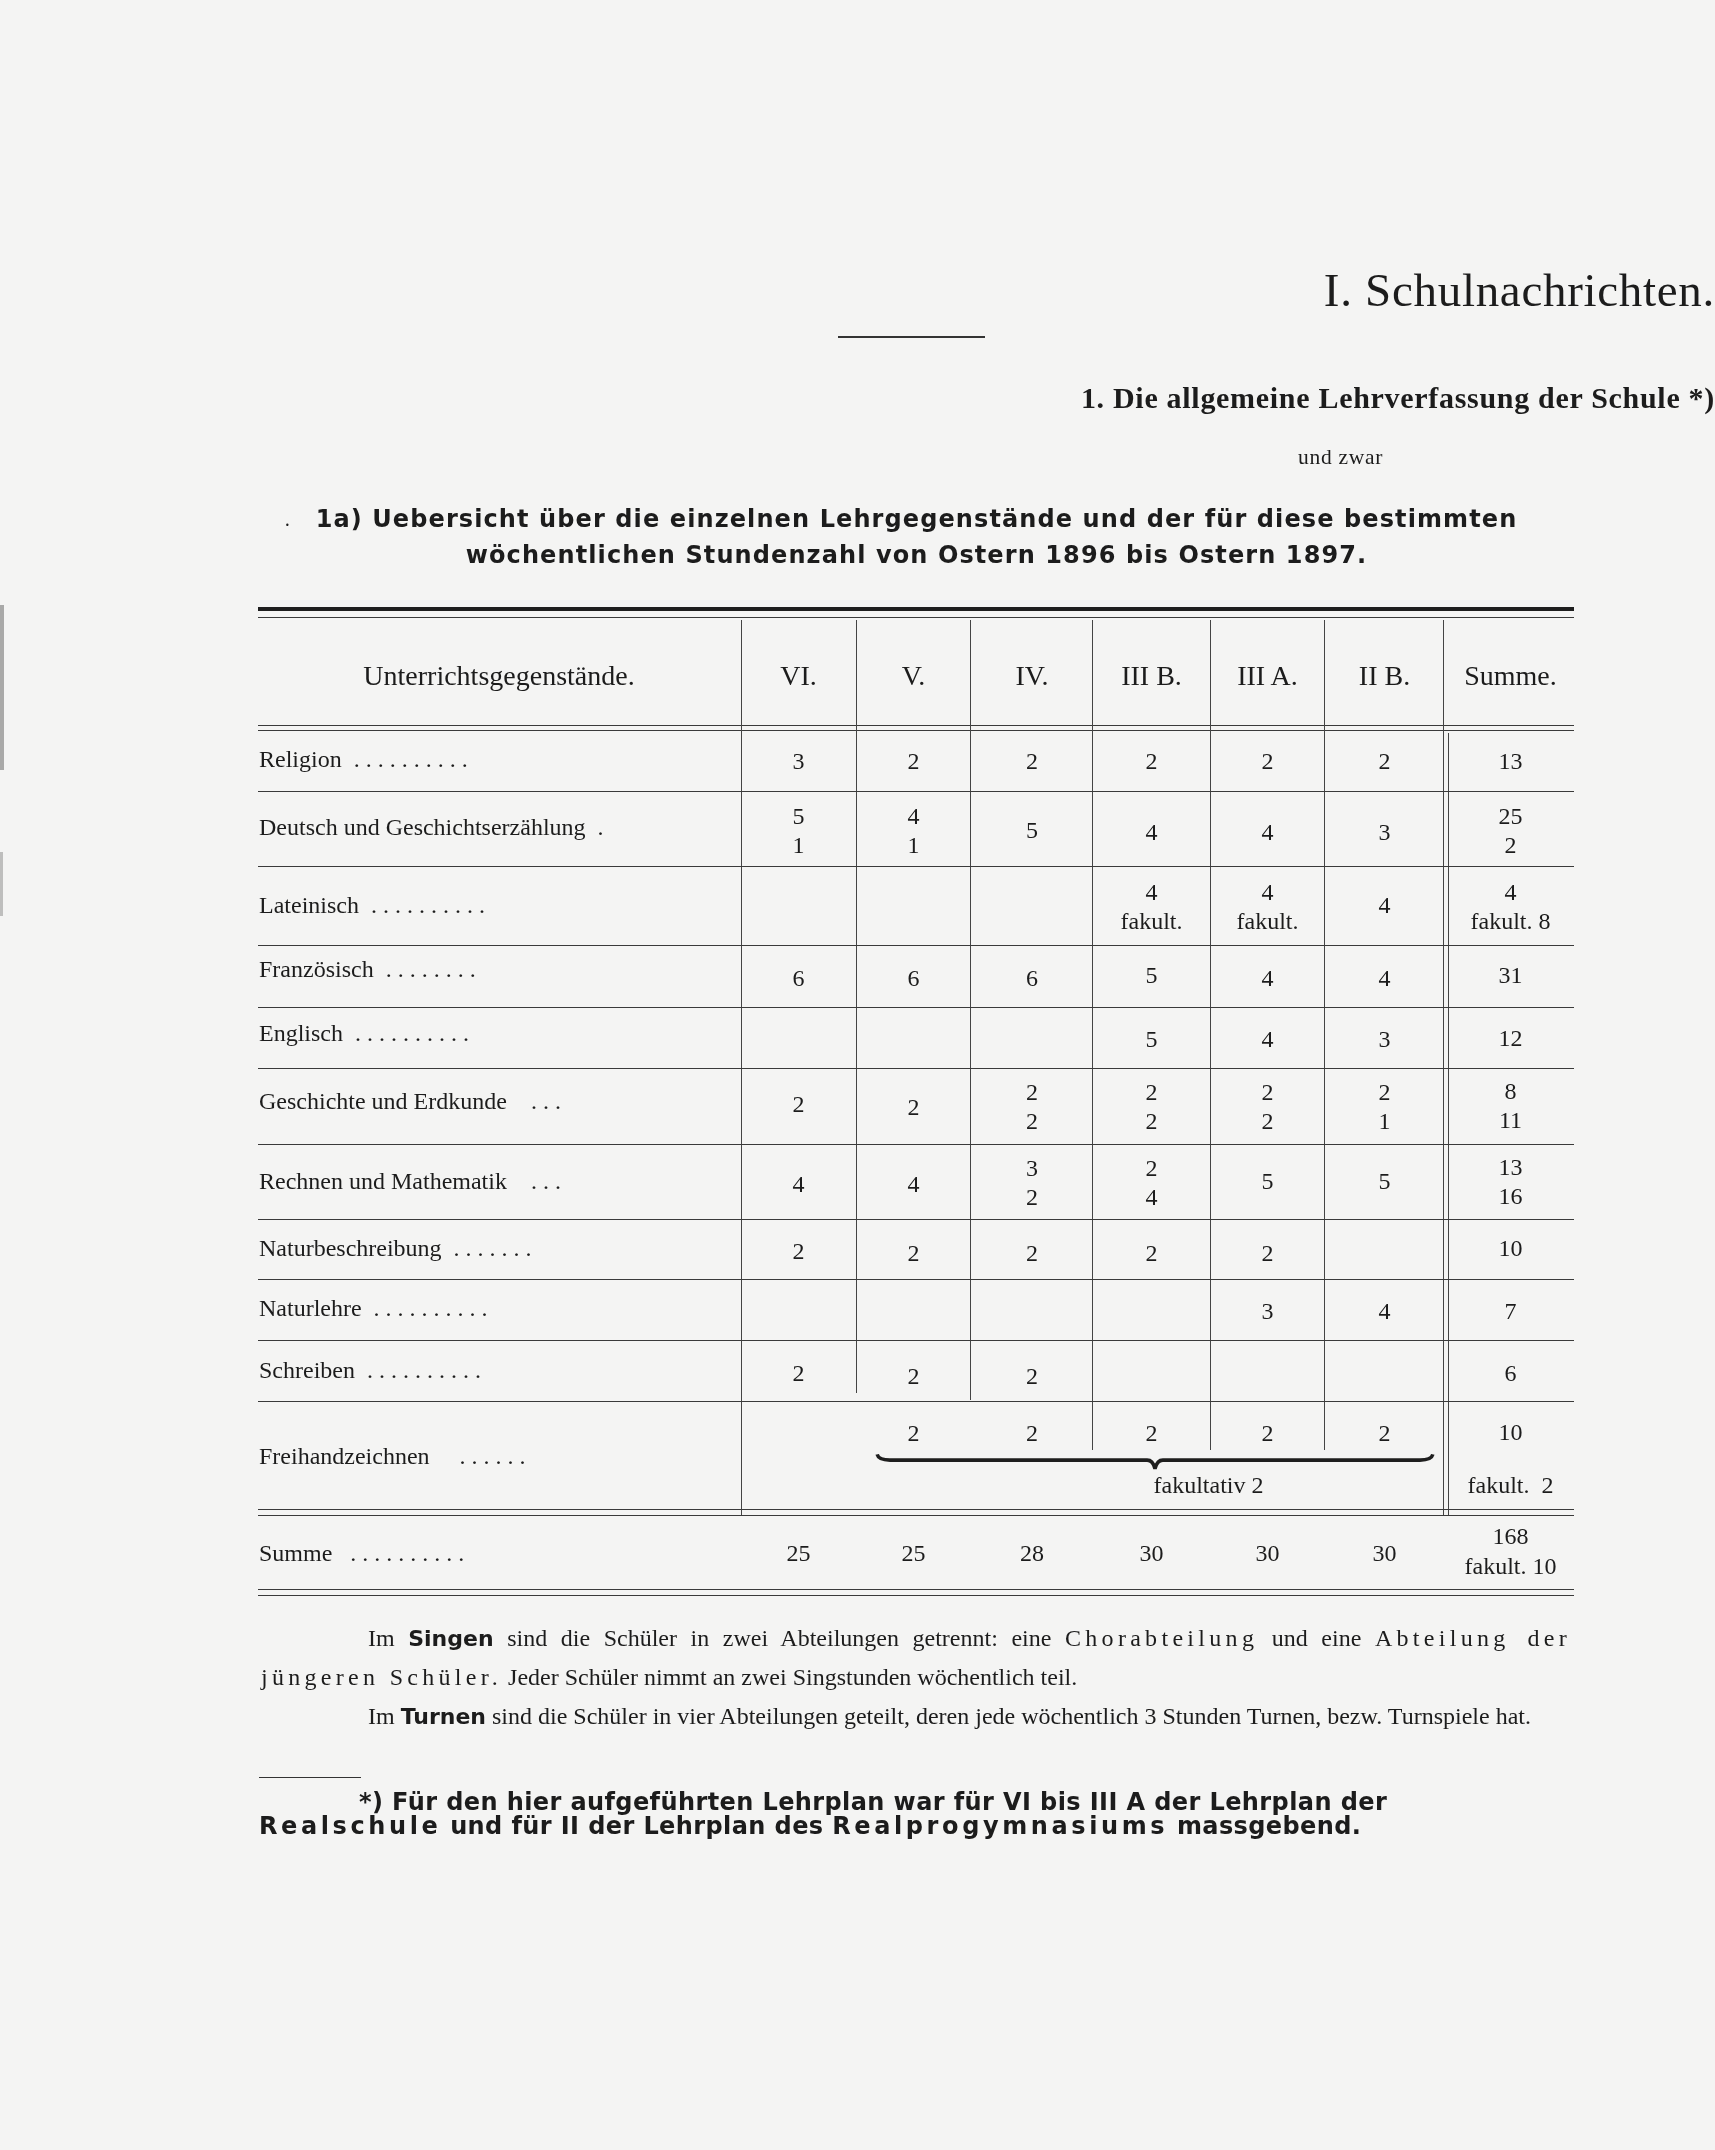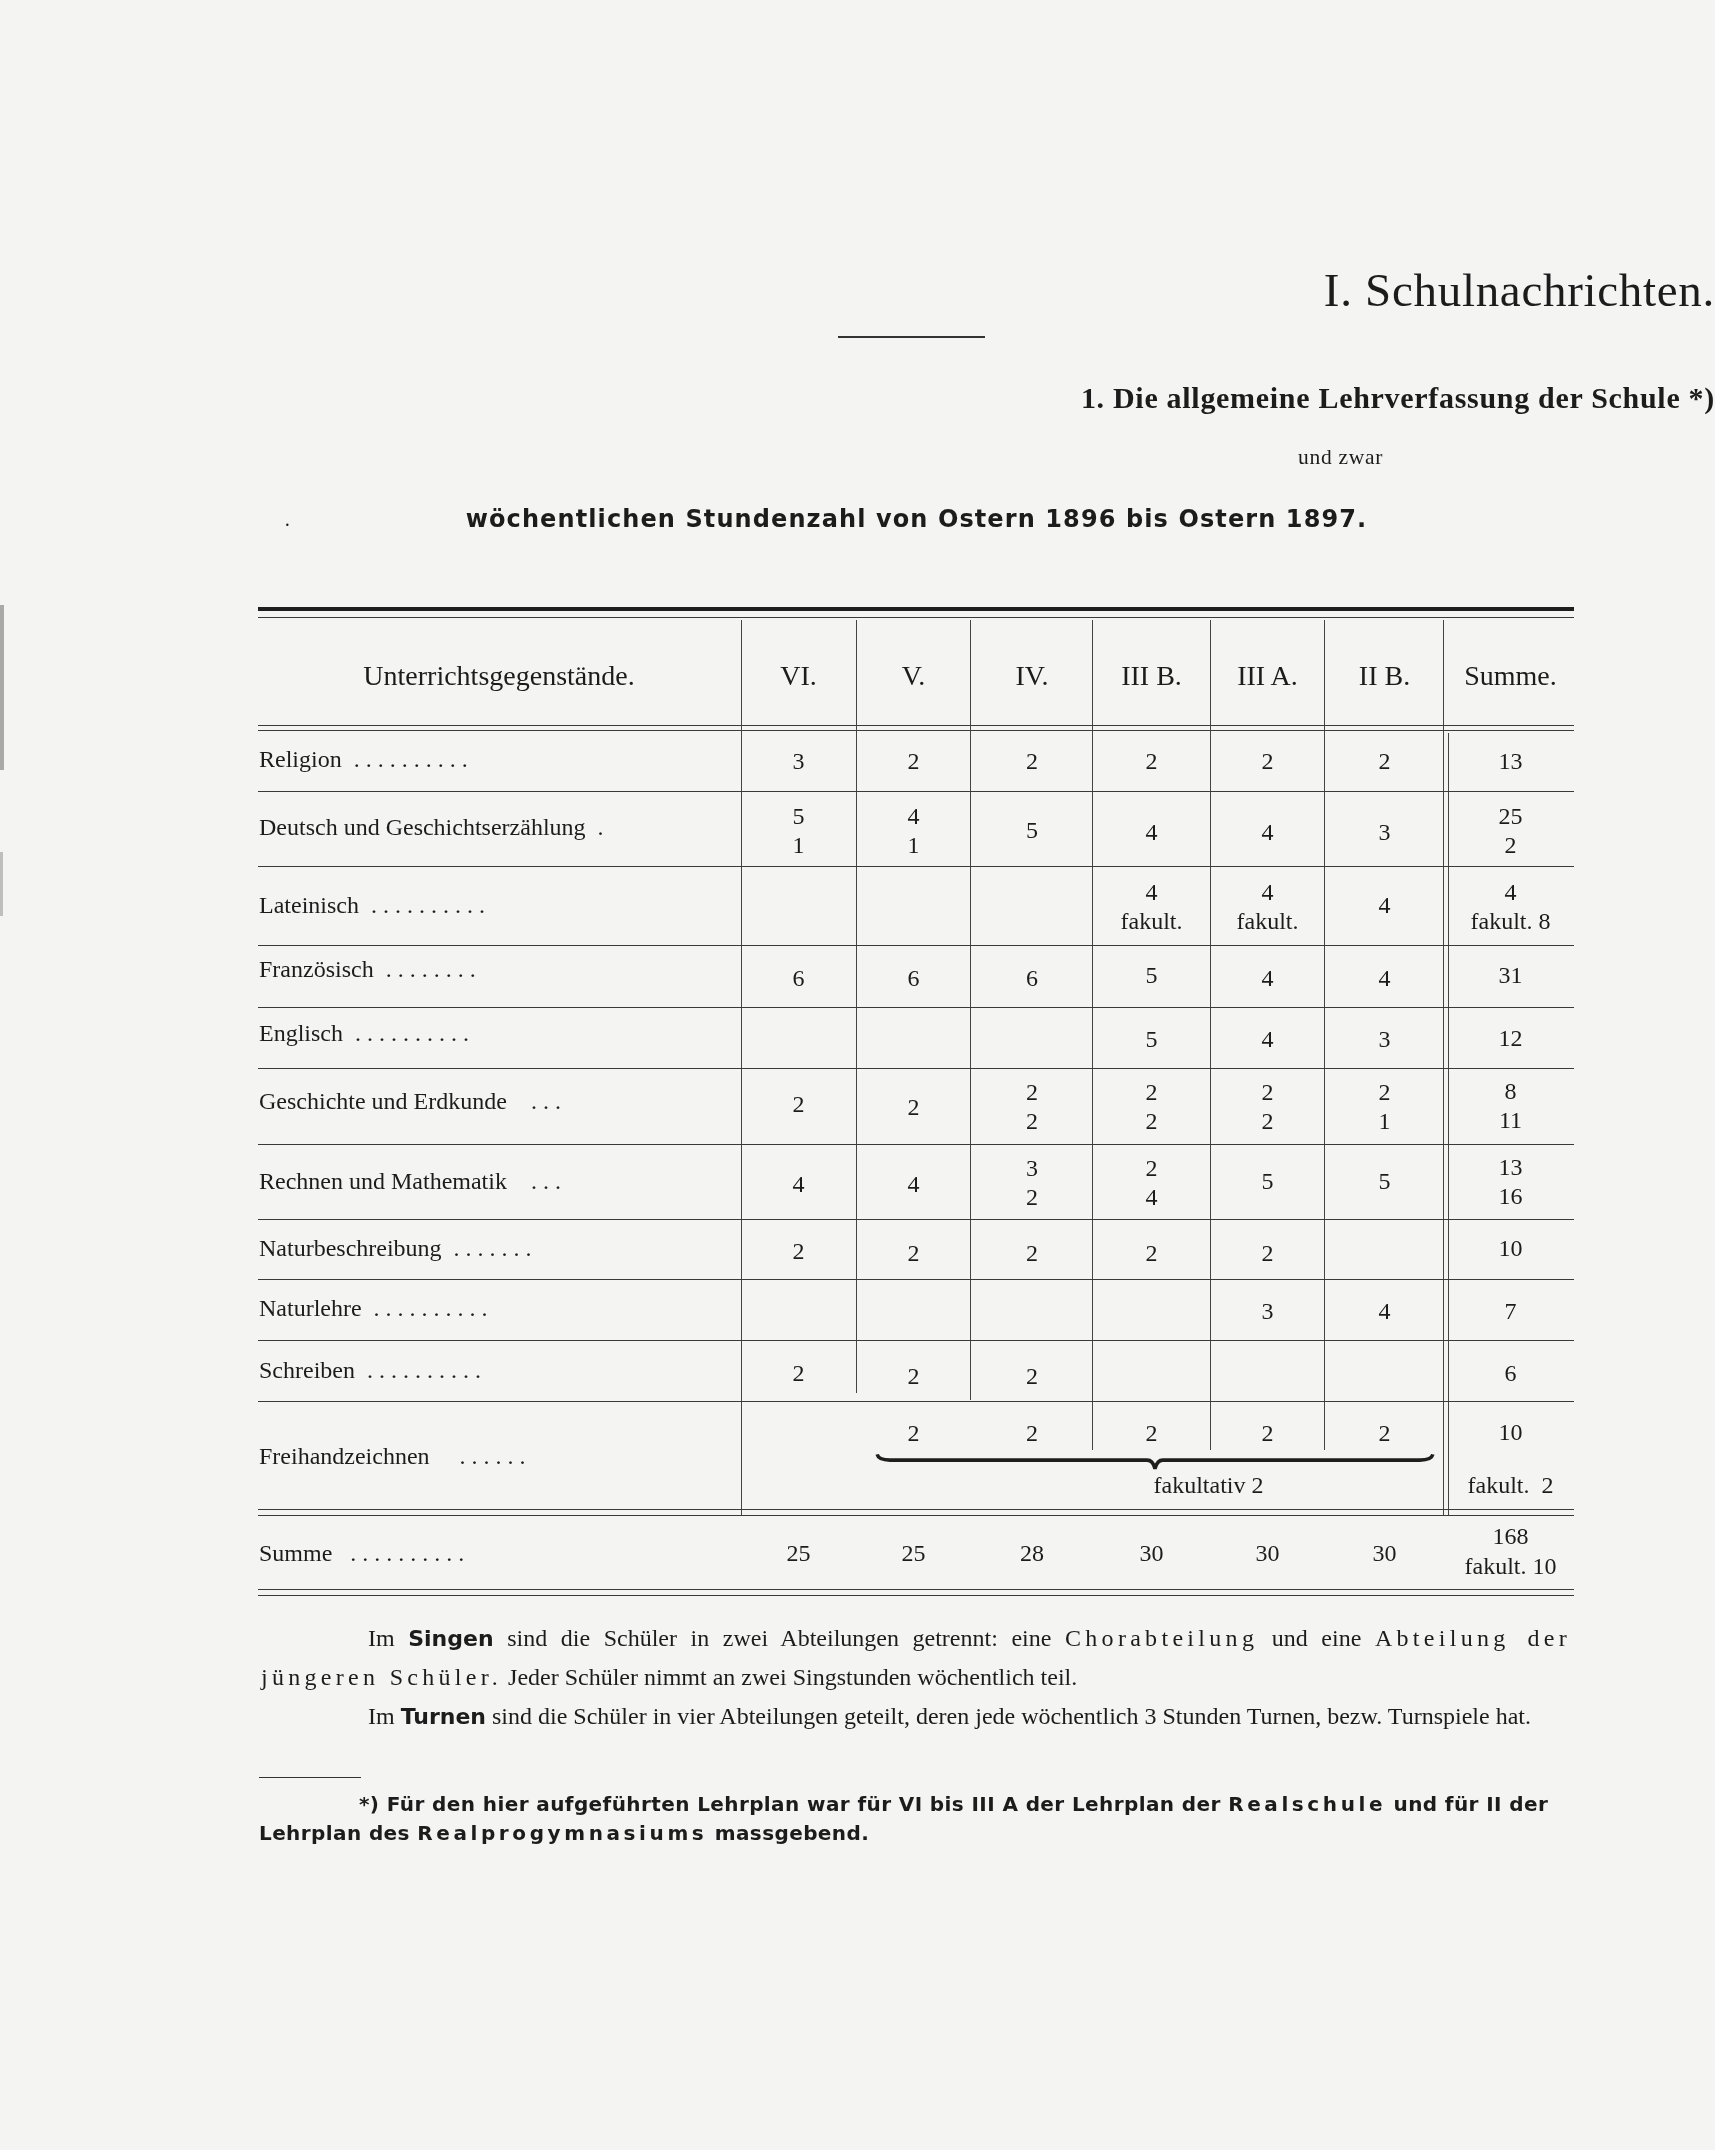--- a/index.html
+++ b/index.html
@@ -29,37 +29,38 @@
   .vline { position: absolute; width: 1.4px; background: #444; }
   .cell { position: absolute; text-align: center; font-size: 24px; line-height: 29px; }
   .label { position: absolute; font-size: 24px; line-height: 29px; left: 259px; white-space: pre; }
   .head { position: absolute; font-size: 28px; text-align: center; }
   .brace { position: absolute; }
 
   .para { position: absolute; left: 261px; width: 1310px; font-size: 24px; line-height: 39px; text-align: justify; }
   .para b { font-family: "DejaVu Sans", sans-serif; font-size: 22px; }
   .spaced { letter-spacing: 4.3px; }
   .fn-rule { left: 259px; top: 1777px; width: 102px; height: 1.4px; background: #333; }
-  .footnote { position: absolute; left: 259px; width: 1314px; top: 1790px; font-size: 20px; line-height: 29px; font-family: "DejaVu Sans", sans-serif; font-weight: bold; letter-spacing: 0.4px; }
+  .footnote { position: absolute; left: 259px; width: 1314px; top: 1790px; font-size: 24px; line-height: 24px; font-family: "DejaVu Sans", sans-serif; font-weight: bold; letter-spacing: 0.4px; }
   .footnote .spaced { letter-spacing: 3.6px; }
   .left-shadow { left: 0; top: 605px; width: 4.3px; height: 165px; background: #777; opacity: 0.6; }
   .left-shadow2 { left: 0; top: 852px; width: 2.9px; height: 64px; background: #888; opacity: 0.5; }
 </style>
 </head>
 <body>
 
 <div class="abs left-shadow"></div>
 <div class="abs left-shadow2"></div>
 
 <div class="abs title center">I. Schulnachrichten.</div>
 <div class="abs title-rule"></div>
 <div class="abs sub1 center">1. Die allgemeine Lehrverfassung der Schule *)</div>
 <div class="abs sub2 center">und zwar</div>
 <div class="abs dot-mark">·</div>
 <div class="abs sub3">
+  <div>1a) Uebersicht über die einzelnen Lehrgegenstände und der für diese bestimmten</div>
   <div>wöchentlichen Stundenzahl von Ostern 1896 bis Ostern 1897.</div>
 </div>
 
 <div>
 
   <div class="hline thick" style="left:258px; top:607px; width:1316px;"></div>
   <div class="hline" style="left:258px; top:617px; width:1316px;"></div>
 
   <div class="hline" style="left:258px; top:725px; width:1316px;"></div>
   <div class="hline" style="left:258px; top:730px; width:1316px;"></div>

